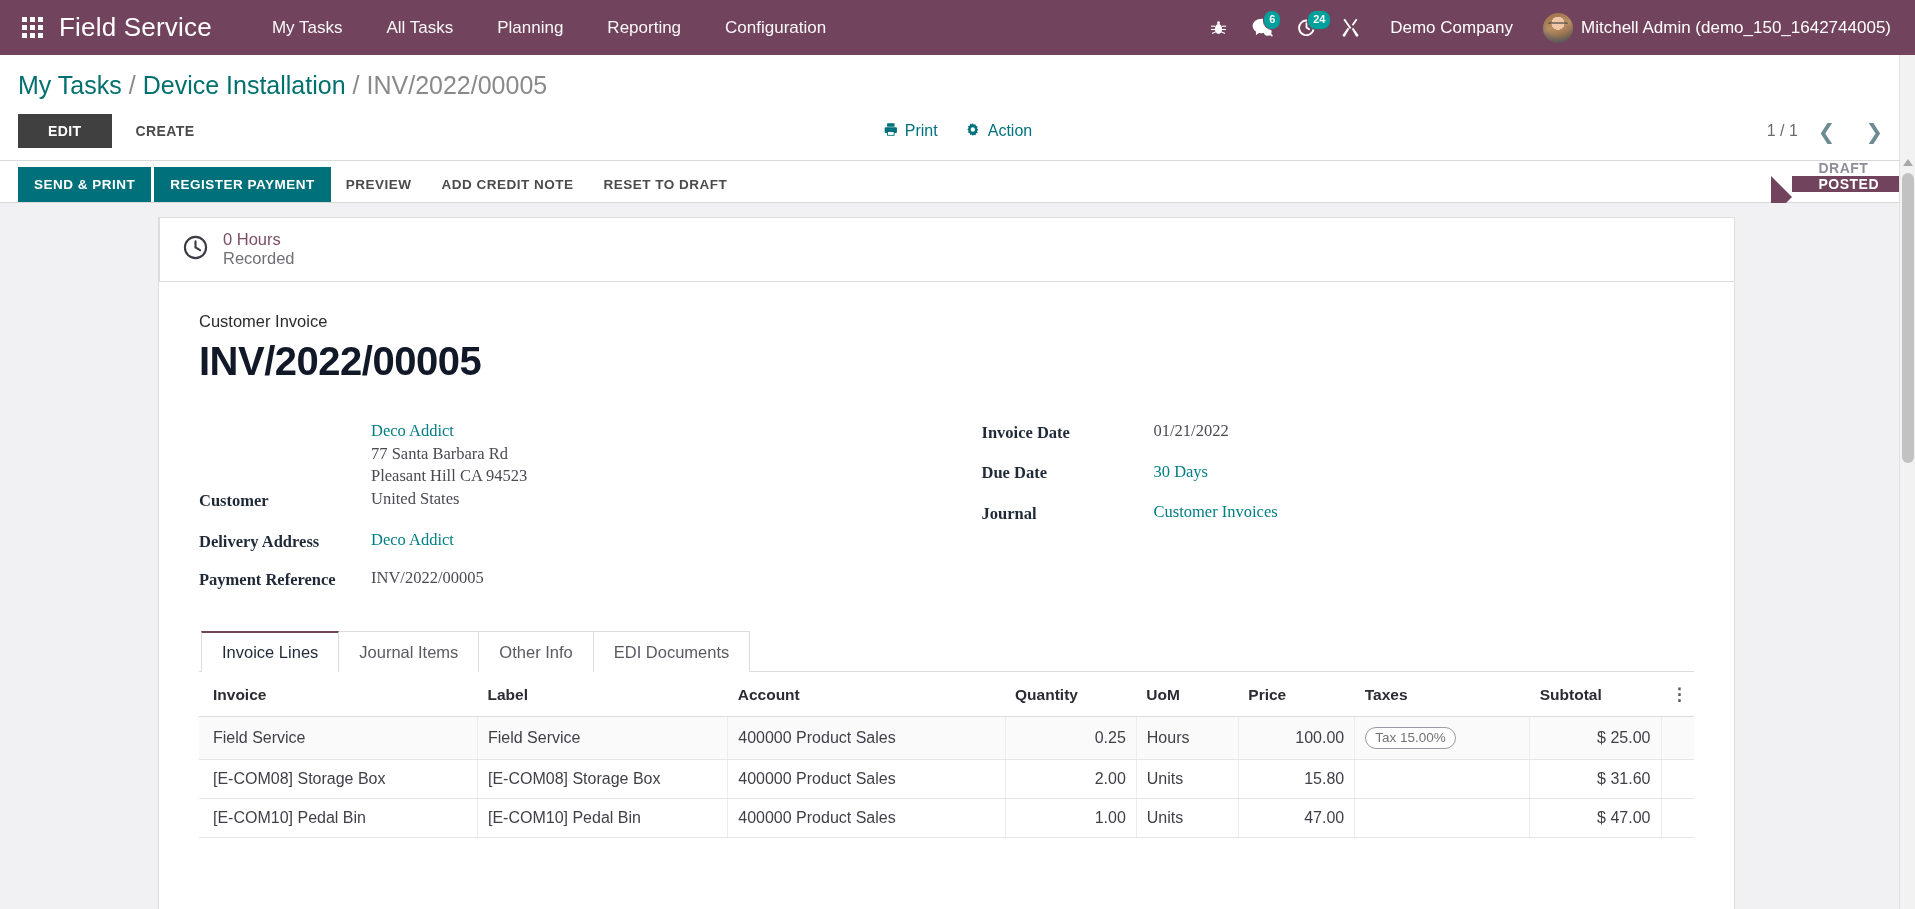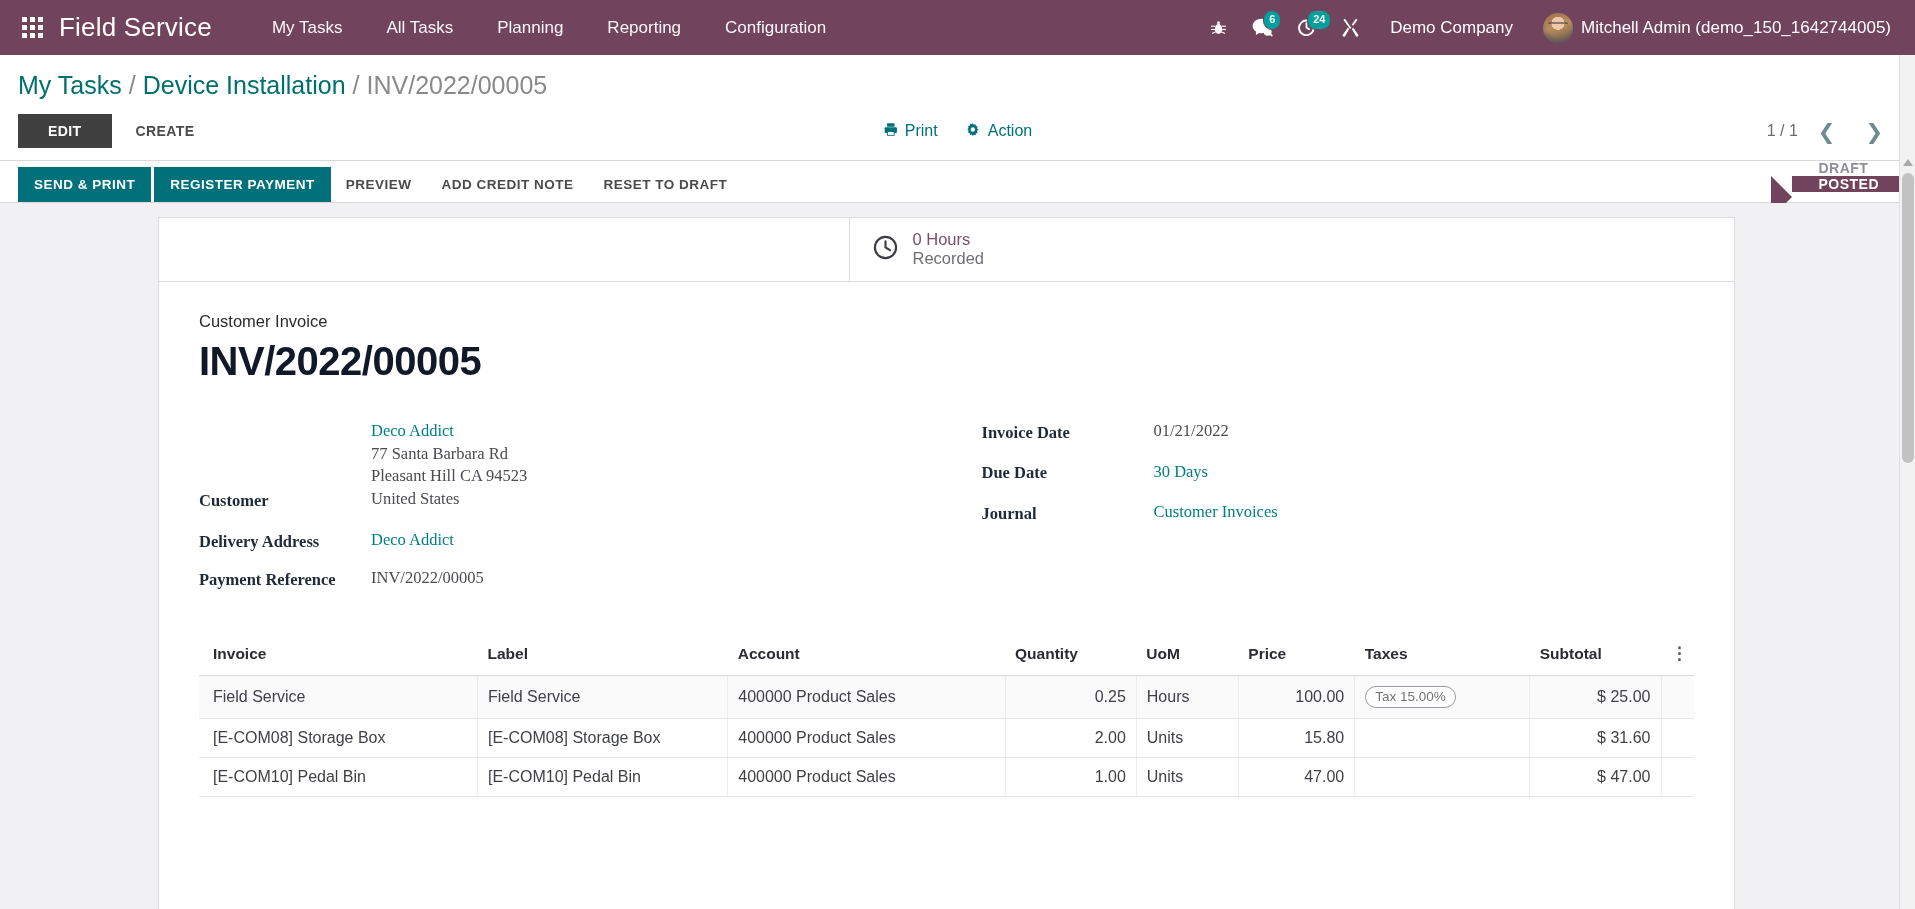--- a/index.html
+++ b/index.html
@@ -252,21 +252,21 @@
     padding: 14px 0 0 0;
   }
   .sheet {
     background: #ffffff;
     border: 1px solid #dcdcdc;
     margin: 0 180px 0 158px;
     min-height: 900px;
   }
   .sheet-smart {
     display: flex;
-    justify-content: center;
+    justify-content: flex-start;
     border-bottom: 1px solid #dcdcdc;
     min-height: 58px;
   }
   .smart-btn {
     display: flex;
     align-items: center;
     gap: 14px;
     padding: 12px 22px 12px 22px;
     border-left: 1px solid #dcdcdc;
     cursor: pointer;
@@ -577,20 +577,26 @@
             <div class="field-value link">30 Days</div>
           </div>
           <div class="field-row" style="margin-top:18px">
             <div class="field-label">Journal</div>
             <div class="field-value link">Customer Invoices</div>
           </div>
         </div>
       </div>
 
       <div class="notebook">
+        <div class="tabs">
+          <div class="tab active">Invoice Lines</div>
+          <div class="tab">Journal Items</div>
+          <div class="tab">Other Info</div>
+          <div class="tab">EDI Documents</div>
+        </div>
 
         <table class="lines-table">
           <thead>
             <tr>
               <th class="col-first" style="width:19%">Invoice</th>
               <th style="width:17%">Label</th>
               <th style="width:19%">Account</th>
               <th class="num" style="width:9%">Quantity</th>
               <th style="width:7%">UoM</th>
               <th class="num" style="width:8%">Price</th>

